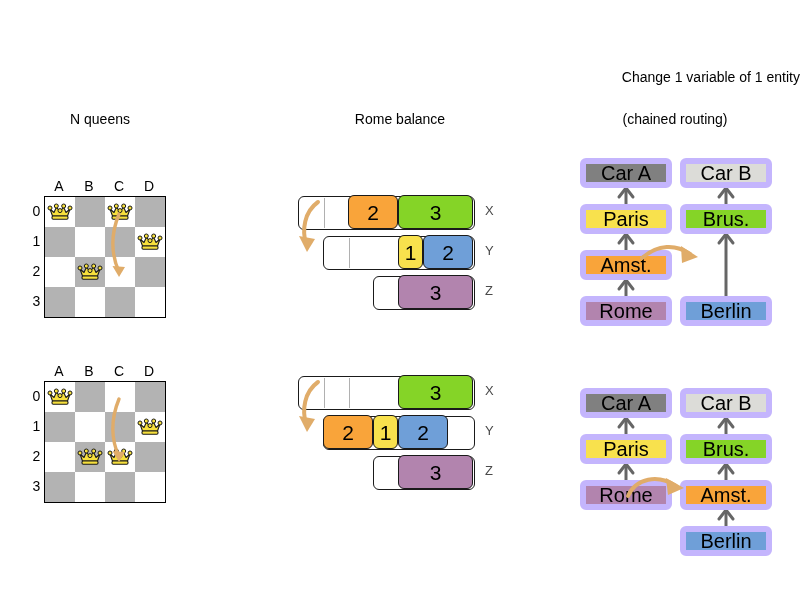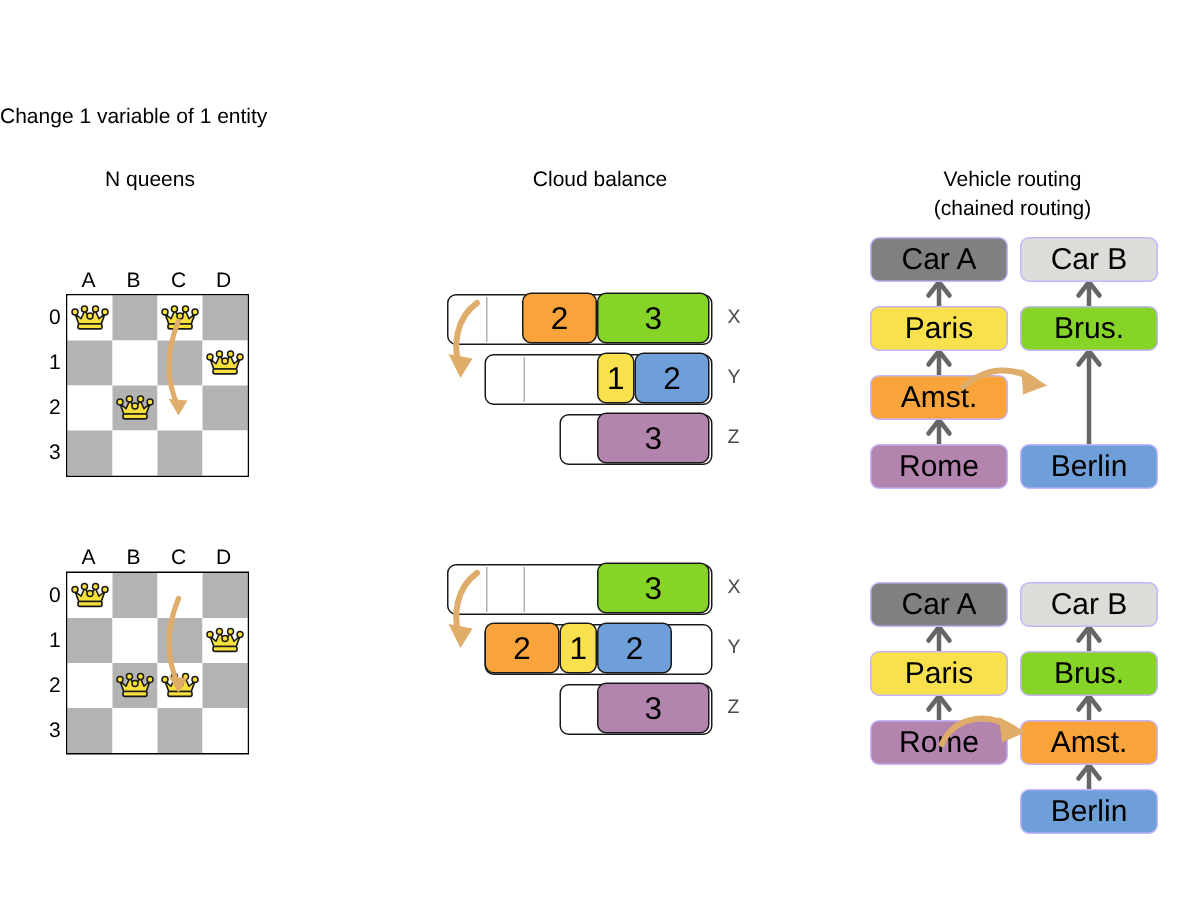--- a/index.html
+++ b/index.html
@@ -12,21 +12,21 @@
   }
   #root { position: relative; width: 800px; height: 600px; }
 
   .title {
     position: absolute; left: 0; top: 22px; width: 800px;
     text-align: center; font-size: 38px; font-weight: 400;
     letter-spacing: 0px; line-height: 44px;
   }
   .subtitle {
     position: absolute; left: 0; top: 68px; width: 800px;
-    text-align: left; font-size: 14px; line-height: 18px;
+    text-align: right; font-size: 14px; line-height: 18px;
   }
 
   .col-head {
     position: absolute; text-align: center; font-size: 14px;
     line-height: 19px; width: 220px;
   }
   .col-head.nq   { left: -10px;  top: 110px; }
   .col-head.cb   { left: 290px;  top: 110px; }
   .col-head.vr   { left: 565px;  top: 110px; }
 
@@ -89,38 +89,37 @@
   }
   .cloud-arrow { position: absolute; left: 0; top: 0; pointer-events: none; }
 
   
   .vrp-group { position: absolute; }
   .vrp-group.top    { left: 580px; top: 158px; }
   .vrp-group.bottom { left: 580px; top: 388px; }
 
   .node {
     position: absolute; height: 30px; width: 92px;
-    border: 1px solid #c4b5fd; border-radius: 6px;
+    border: 6px solid #c4b5fd; border-radius: 6px;
     box-sizing: border-box;
     display: flex; align-items: center; justify-content: center;
     font-size: 20px; line-height: 20px; color: #000;
   }
   .vrp-links { position: absolute; left: 0; top: 0; pointer-events: none; }
 </style>
 </head>
 <body>
 
 <div id="root">
 
   <div class="subtitle">Change 1 variable of 1 entity</div>
 
   <div class="col-head nq">N queens</div>
-  <div class="col-head cb">Cloud balance</div>
+  <div class="col-head cb">Rome balance</div>
   <div class="col-head vr">
-    <div>Vehicle routing</div>
     <div>(chained routing)</div>
   </div>
 
   <div class="board-wrap top" id="board-top">
       <div class="file-labels">
         <span style="left: 0px;">A</span>
         <span style="left: 30px;">B</span>
         <span style="left: 60px;">C</span>
         <span style="left: 90px;">D</span>
       </div>

